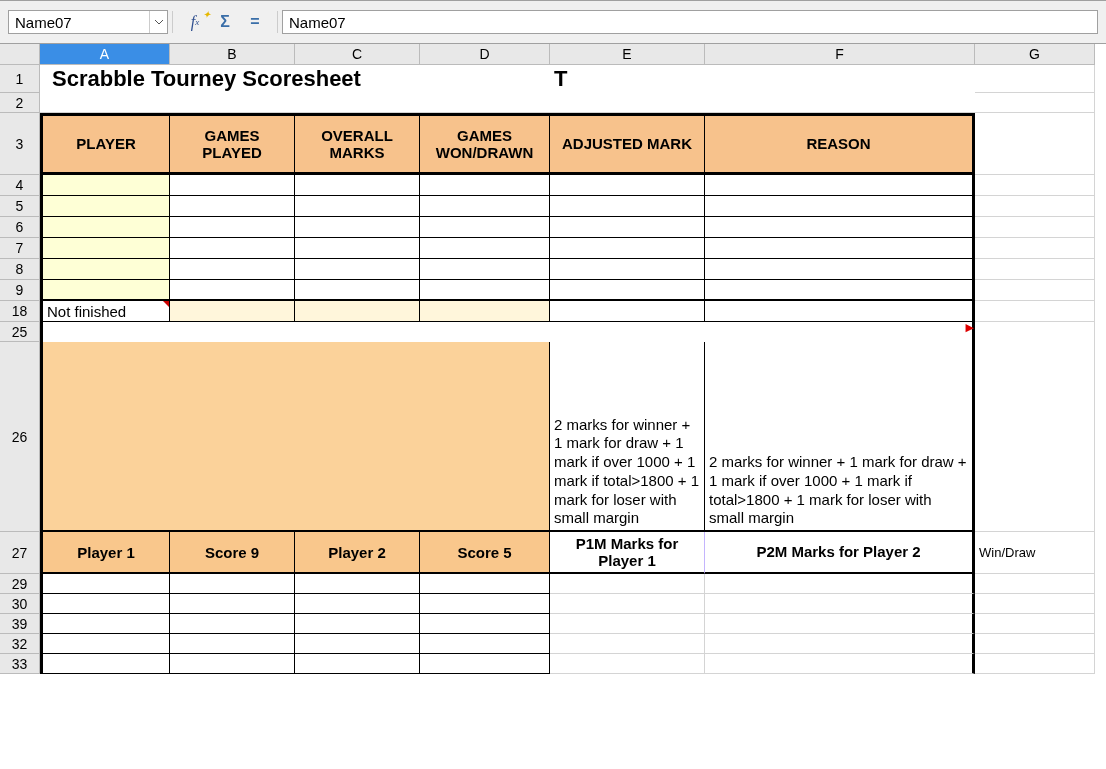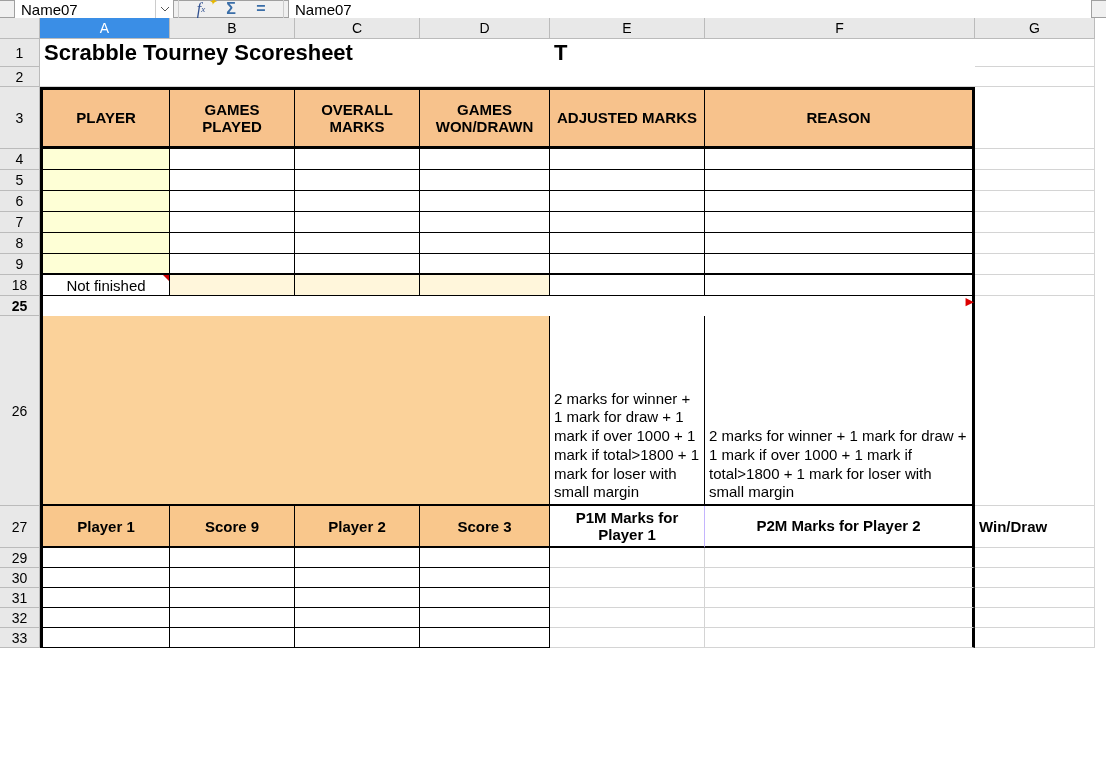--- a/index.html
+++ b/index.html
@@ -6,25 +6,25 @@
   body {
     font-family: Arial, sans-serif;
     font-size: 13px;
     background: #fff;
     overflow: hidden;
     width: 1106px;
   }
   .toolbar {
     display: flex;
     align-items: center;
-    height: 18px;
+    height: 44px;
     border-top: 1px solid #a0a0a0;
     border-bottom: 1px solid #a0a0a0;
     background: #f0f0f0;
-    padding: 0 14px;
+    padding: 0 8px;
     gap: 4px;
   }
   .namebox {
     display: flex;
     align-items: center;
     background: #fff;
     border: 1px solid #a0a0a0;
     height: 24px;
     width: 160px;
   }
@@ -130,21 +130,21 @@
     flex-direction: column;
   }
   .hdr-first { border-left: 3px solid #000; }
   .hdr-top { border-top: 3px solid #000; }
   .datarow {
     border-right: 1px solid #000;
     border-bottom: 1px solid #000;
     padding: 0 4px;
     min-height: 21px;
   }
-  .datarow-first { border-left: 3px solid #000; justify-content: center; }
+  .datarow-first { border-left: 3px solid #000; }
   .player-col { background: #feffd6; }
   .row25 {
     border: none;
     position: relative;
     padding: 0;
     min-height: 12px;
   }
   .arrow-right {
     position: absolute;
     right: -2px;
@@ -238,21 +238,21 @@
   <div class="colhead sel">A</div>
   <div class="colhead">B</div>
   <div class="colhead">C</div>
   <div class="colhead">D</div>
   <div class="colhead">E</div>
   <div class="colhead">F</div>
   <div class="colhead">G</div>
 
   <div class="rowhead" style="height:28px;">1</div>
   <div class="cell title" style="grid-column: span 1;">
-    <span style="position:absolute;white-space:nowrap;">
+    <span style="position:absolute;white-space:nowrap;margin-left:8px;">
       <span>Scrabble Tourney Scoresheet</span>
     </span>
   </div>
   <div class="cell" style="border:none;"></div>
   <div class="cell" style="border:none;"></div>
   <div class="cell" style="border:none;"></div>
   <div class="cell title-t">T</div>
   <div class="cell" style="border:none;"></div>
   <div class="cell"></div>
 
@@ -263,21 +263,21 @@
   <div class="cell" style="border-right:none;"></div>
   <div class="cell" style="border-right:none;"></div>
   <div class="cell" style="border-right:none;"></div>
   <div class="cell"></div>
 
   <div class="rowhead" style="height:62px;">3</div>
   <div class="cell hdr hdr-first hdr-top">PLAYER</div>
   <div class="cell hdr hdr-top">GAMES PLAYED</div>
   <div class="cell hdr hdr-top">OVERALL MARKS</div>
   <div class="cell hdr hdr-top">GAMES WON/DRAWN</div>
-  <div class="cell hdr hdr-top">ADJUSTED MARKS</div>
+  <div class="cell hdr hdr-top">ADJUSTED MARK</div>
   <div class="cell hdr hdr-top" style="border-right:3px solid #000;">REASON</div>
   <div class="cell"></div>
 
   <div class="rowhead">4</div>
   <div class="cell datarow datarow-first player-col"></div>
   <div class="cell datarow"></div>
   <div class="cell datarow"></div>
   <div class="cell datarow"></div>
   <div class="cell datarow"></div>
   <div class="cell datarow" style="border-right:3px solid #000;"></div>
@@ -333,21 +333,21 @@
     <span>Not finished</span>
     <span class="tri-note"></span>
   </div>
   <div class="cell datarow" style="background:#fff6db;"></div>
   <div class="cell datarow" style="background:#fff6db;"></div>
   <div class="cell datarow" style="background:#fff6db;"></div>
   <div class="cell datarow"></div>
   <div class="cell datarow" style="border-right:3px solid #000;"></div>
   <div class="cell"></div>
 
-  <div class="rowhead" style="min-height:14px;font-weight:bold;">25</div>
+  <div class="rowhead" style="min-height:14px;">25</div>
   <div class="cell row25" style="border-left:3px solid #000;"></div>
   <div class="cell row25"></div>
   <div class="cell row25"></div>
   <div class="cell row25"></div>
   <div class="cell row25"></div>
   <div class="cell row25" style="border-right:3px solid #000;">
     <span class="arrow-right">▶</span>
   </div>
   <div class="cell row25" style="border-right:1px solid #d4d4d4;"></div>
 
@@ -358,44 +358,44 @@
   </div>
   <div class="cell noteblock" style="border-right:3px solid #000;">
     <span>2 marks for winner + 1 mark for draw + 1 mark if over 1000 + 1 mark if total&gt;1800 + 1 mark for loser with small margin</span>
   </div>
   <div class="cell"></div>
 
   <div class="rowhead" style="height:42px;">27</div>
   <div class="cell h27 h27-first">Player 1</div>
   <div class="cell h27">Score 9</div>
   <div class="cell h27">Player 2</div>
-  <div class="cell h27">Score 3</div>
+  <div class="cell h27">Score 5</div>
   <div class="cell h27-mark">P1M Marks for Player 1</div>
   <div class="cell h27-mark" style="border-right:3px solid #000;">P2M Marks for Player 2</div>
-  <div class="cell" style="font-weight:bold;font-size:15px;">Win/Draw</div>
+  <div class="cell" style="font-weight:normal;font-size:13px;">Win/Draw</div>
 
   <div class="rowhead">29</div>
   <div class="cell small-row small-row-first"></div>
   <div class="cell small-row"></div>
   <div class="cell small-row"></div>
   <div class="cell small-row"></div>
   <div class="cell small-row-blank"></div>
   <div class="cell small-row-blank" style="border-right:3px solid #000;"></div>
   <div class="cell"></div>
 
   <div class="rowhead">30</div>
   <div class="cell small-row small-row-first"></div>
   <div class="cell small-row"></div>
   <div class="cell small-row"></div>
   <div class="cell small-row"></div>
   <div class="cell small-row-blank"></div>
   <div class="cell small-row-blank" style="border-right:3px solid #000;"></div>
   <div class="cell"></div>
 
-  <div class="rowhead">31</div>
+  <div class="rowhead">39</div>
   <div class="cell small-row small-row-first"></div>
   <div class="cell small-row"></div>
   <div class="cell small-row"></div>
   <div class="cell small-row"></div>
   <div class="cell small-row-blank"></div>
   <div class="cell small-row-blank" style="border-right:3px solid #000;"></div>
   <div class="cell"></div>
 
   <div class="rowhead">32</div>
   <div class="cell small-row small-row-first"></div>

